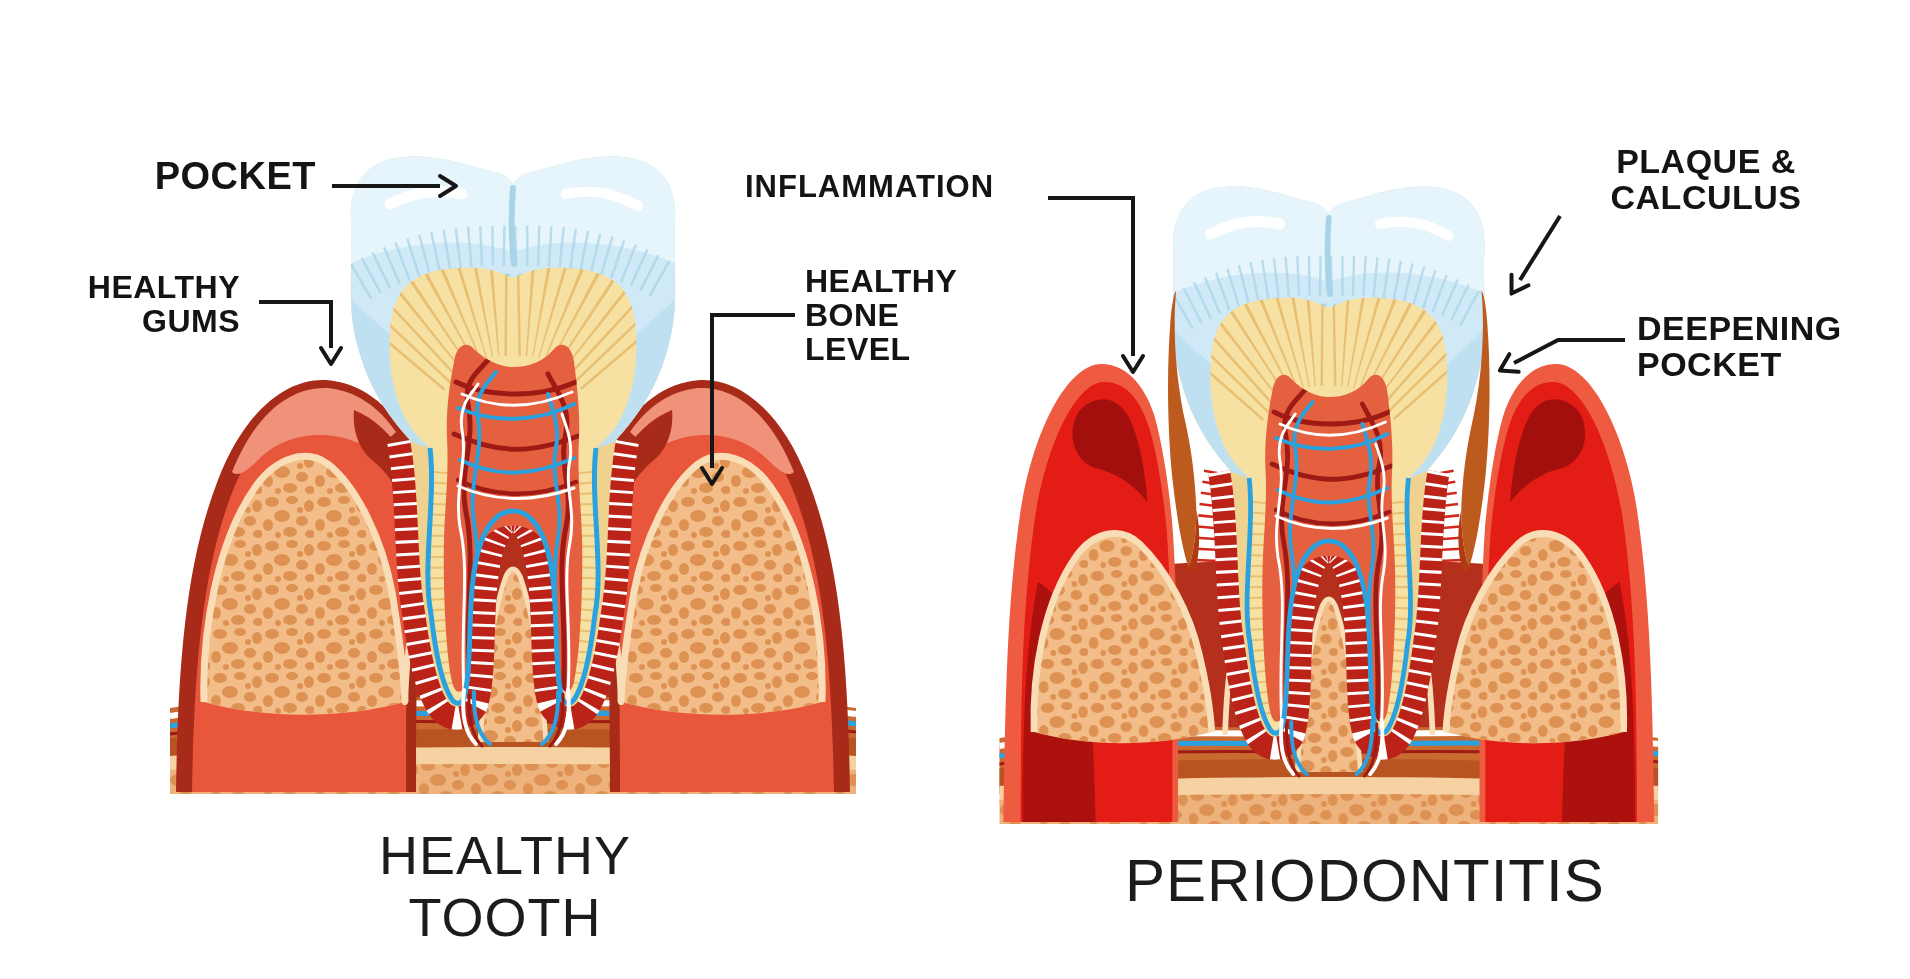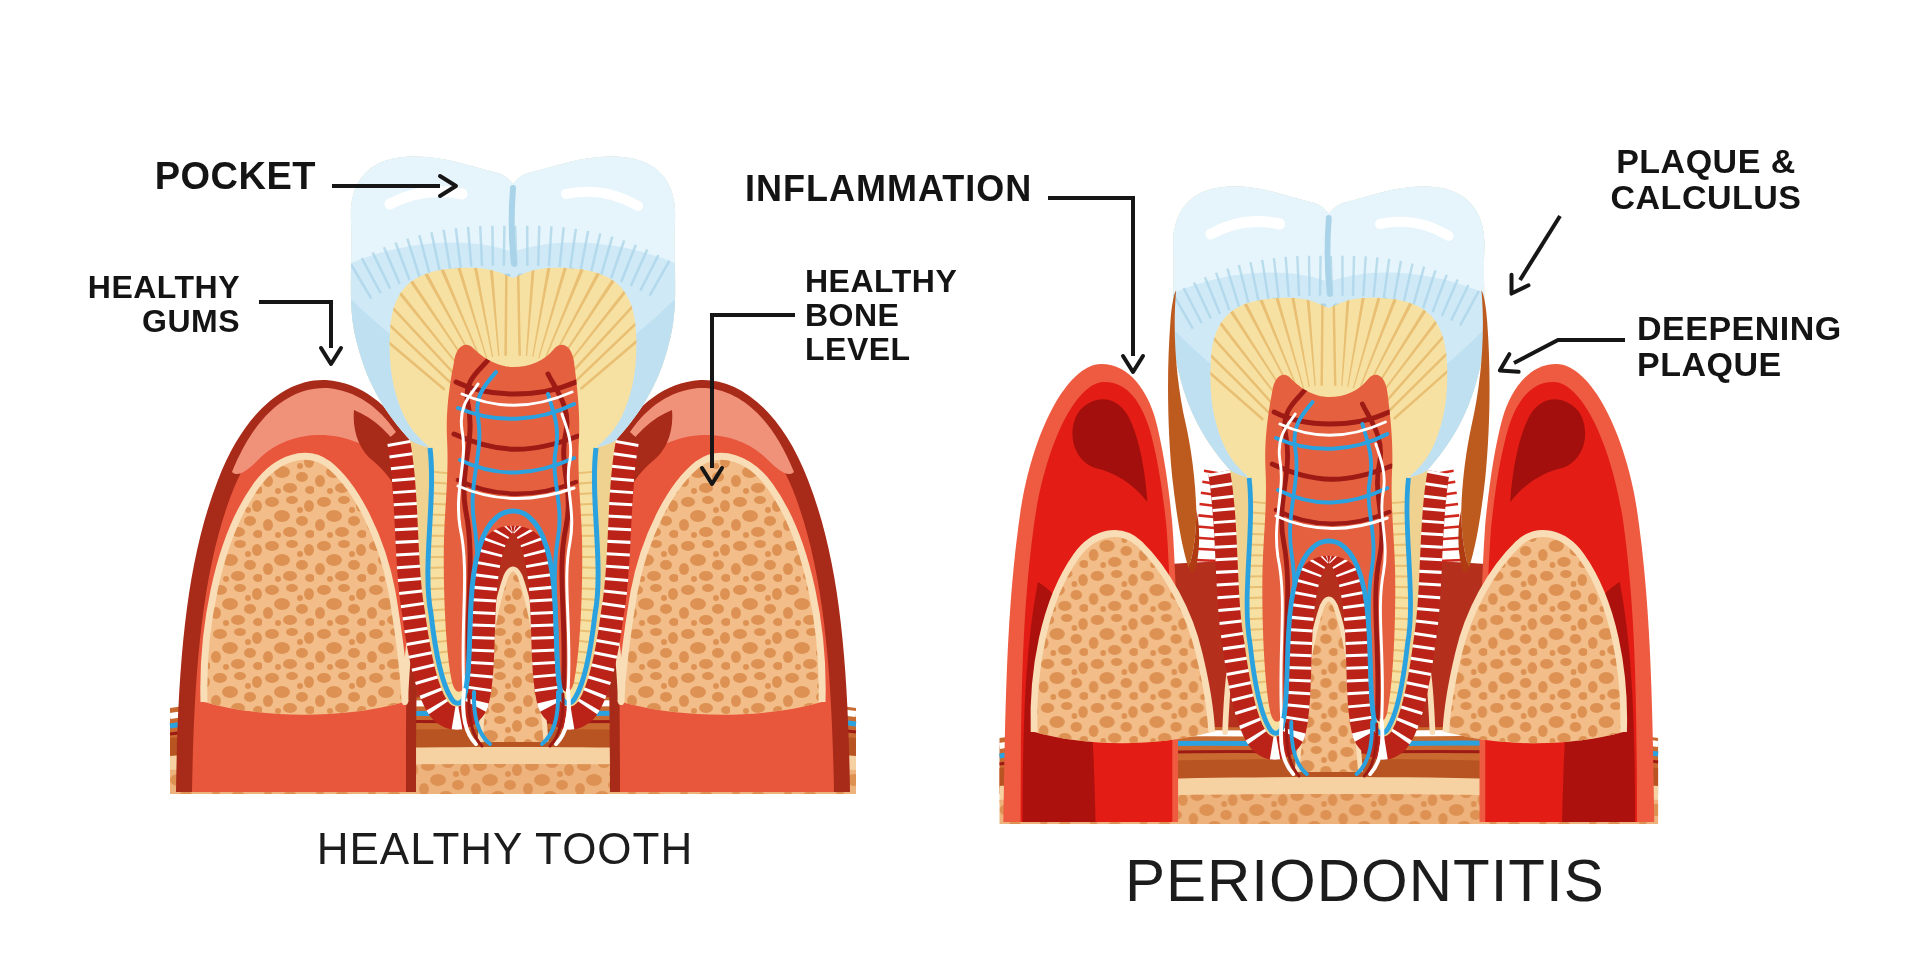--- a/index.html
+++ b/index.html
@@ -264,25 +264,25 @@
 
   <div class="label" style="left:100px;top:156px;width:216px;text-align:right;font-size:38px;">POCKET</div>
 
   <div class="label" style="left:18px;top:270px;width:222px;text-align:right;font-size:32px;">HEALTHY
 GUMS</div>
 
   <div class="label" style="left:805px;top:264px;width:240px;text-align:left;font-size:32px;">HEALTHY
 BONE
 LEVEL</div>
 
-  <div class="label" style="left:745px;top:170px;width:320px;text-align:left;font-size:36px;letter-spacing:1px;">INFLAMMATION</div>
+  <div class="label" style="left:745px;top:170px;width:320px;text-align:left;font-size:31px;letter-spacing:1px;">INFLAMMATION</div>
 
   <div class="label" style="left:1576px;top:143px;width:260px;text-align:center;font-size:34px;">PLAQUE &amp;
 CALCULUS</div>
 
   <div class="label" style="left:1637px;top:310px;width:260px;text-align:left;font-size:34px;">DEEPENING
-PLAQUE</div>
-
-  <div class="title" style="left:305px;top:824px;width:400px;font-size:44px;">HEALTHY TOOTH</div>
+POCKET</div>
+
+  <div class="title" style="left:305px;top:824px;width:400px;font-size:54px;">HEALTHY TOOTH</div>
 
   <div class="title" style="left:1125px;top:846px;width:400px;font-size:60px;">PERIODONTITIS</div>
 
 </div>
 
 </body></html>

